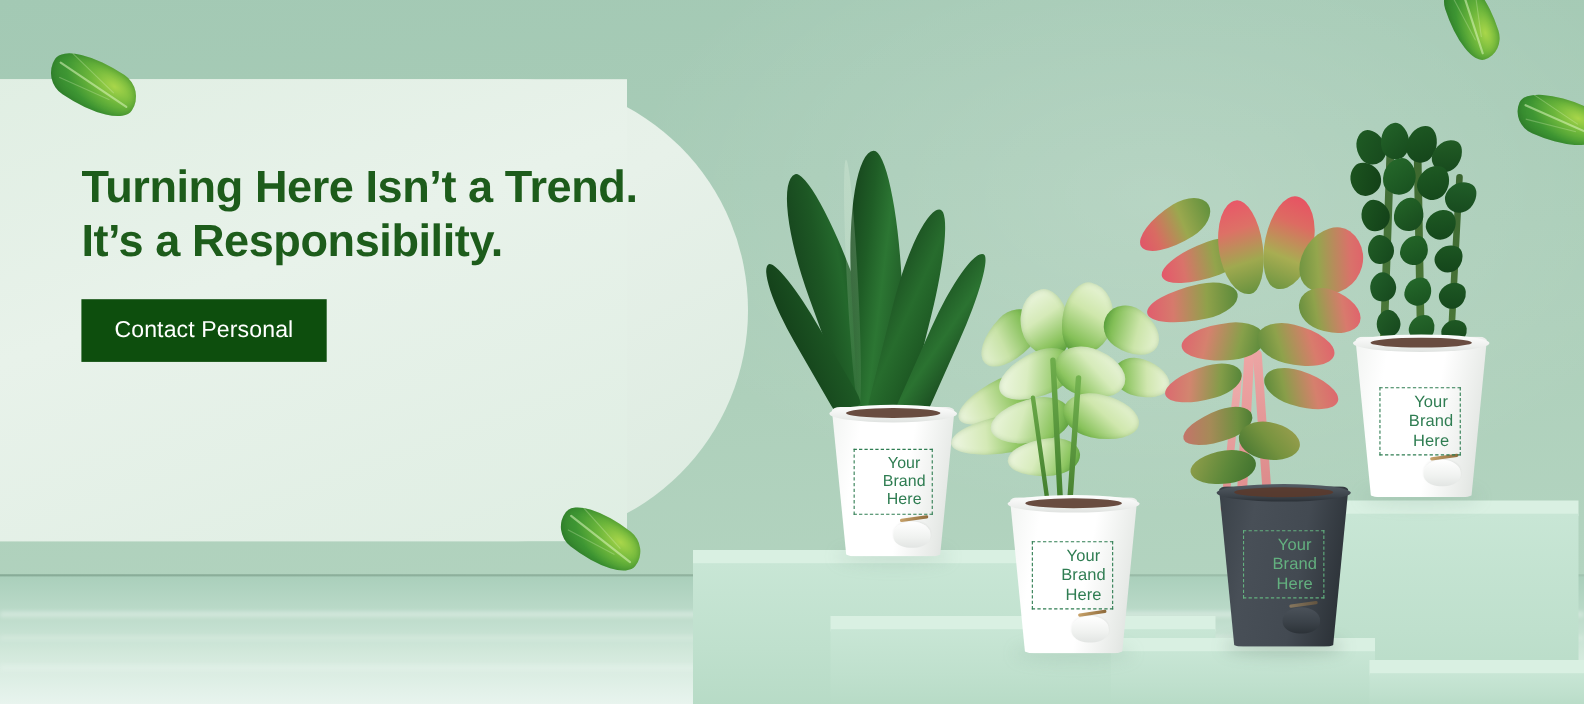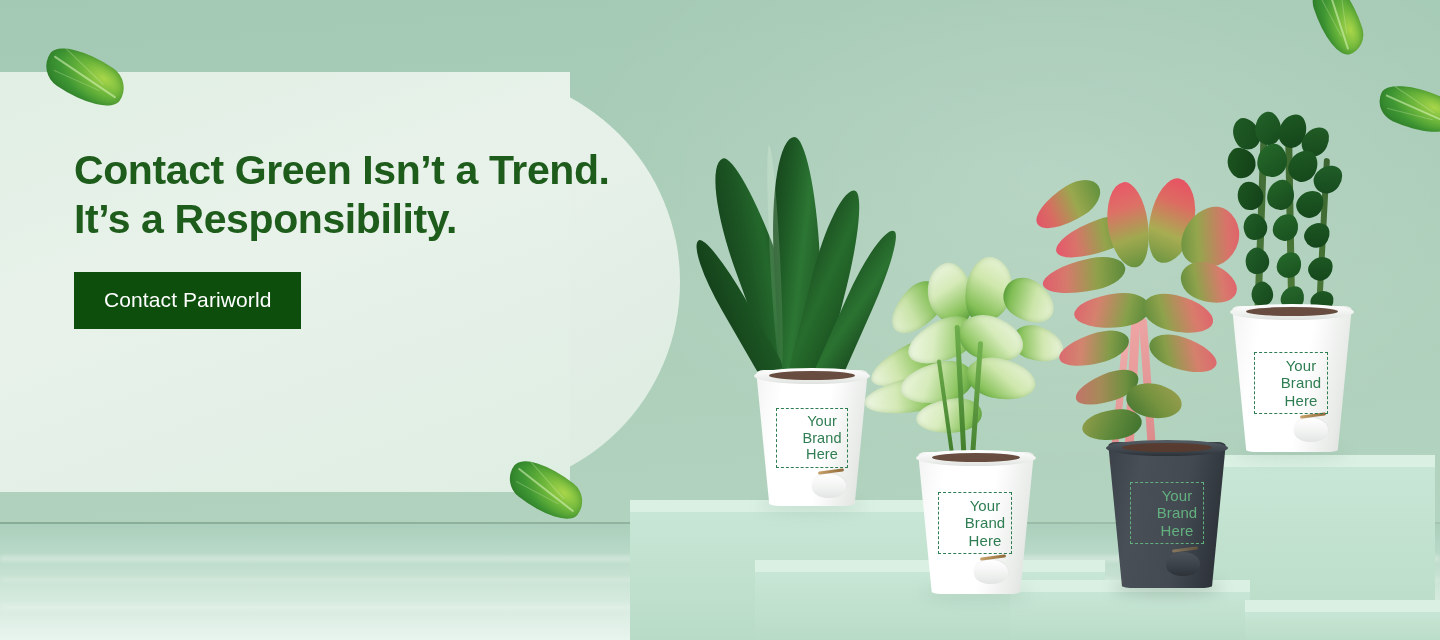--- a/index.html
+++ b/index.html
@@ -458,18 +458,18 @@
       <div class="vein-b"></div>
       <div class="vein-c"></div>
   </div>
   <div class="leaf" style="left:1378px;top:88px;width:78px;height:42px;transform:rotate(24deg);">
     <div class="vein"></div>
       <div class="vein-b"></div>
       <div class="vein-c"></div>
   </div>
 
   <div class="copy">
-    <h1 class="headline">Contact Green Isn’t a Trend.
+    <h1 class="headline">Turning Here Isn’t a Trend.
 It’s a Responsibility.</h1>
-    <button class="cta">Contact Pariworld</button>
+    <button class="cta">Contact Personal</button>
   </div>
 
 </div>
 
 </body></html>

